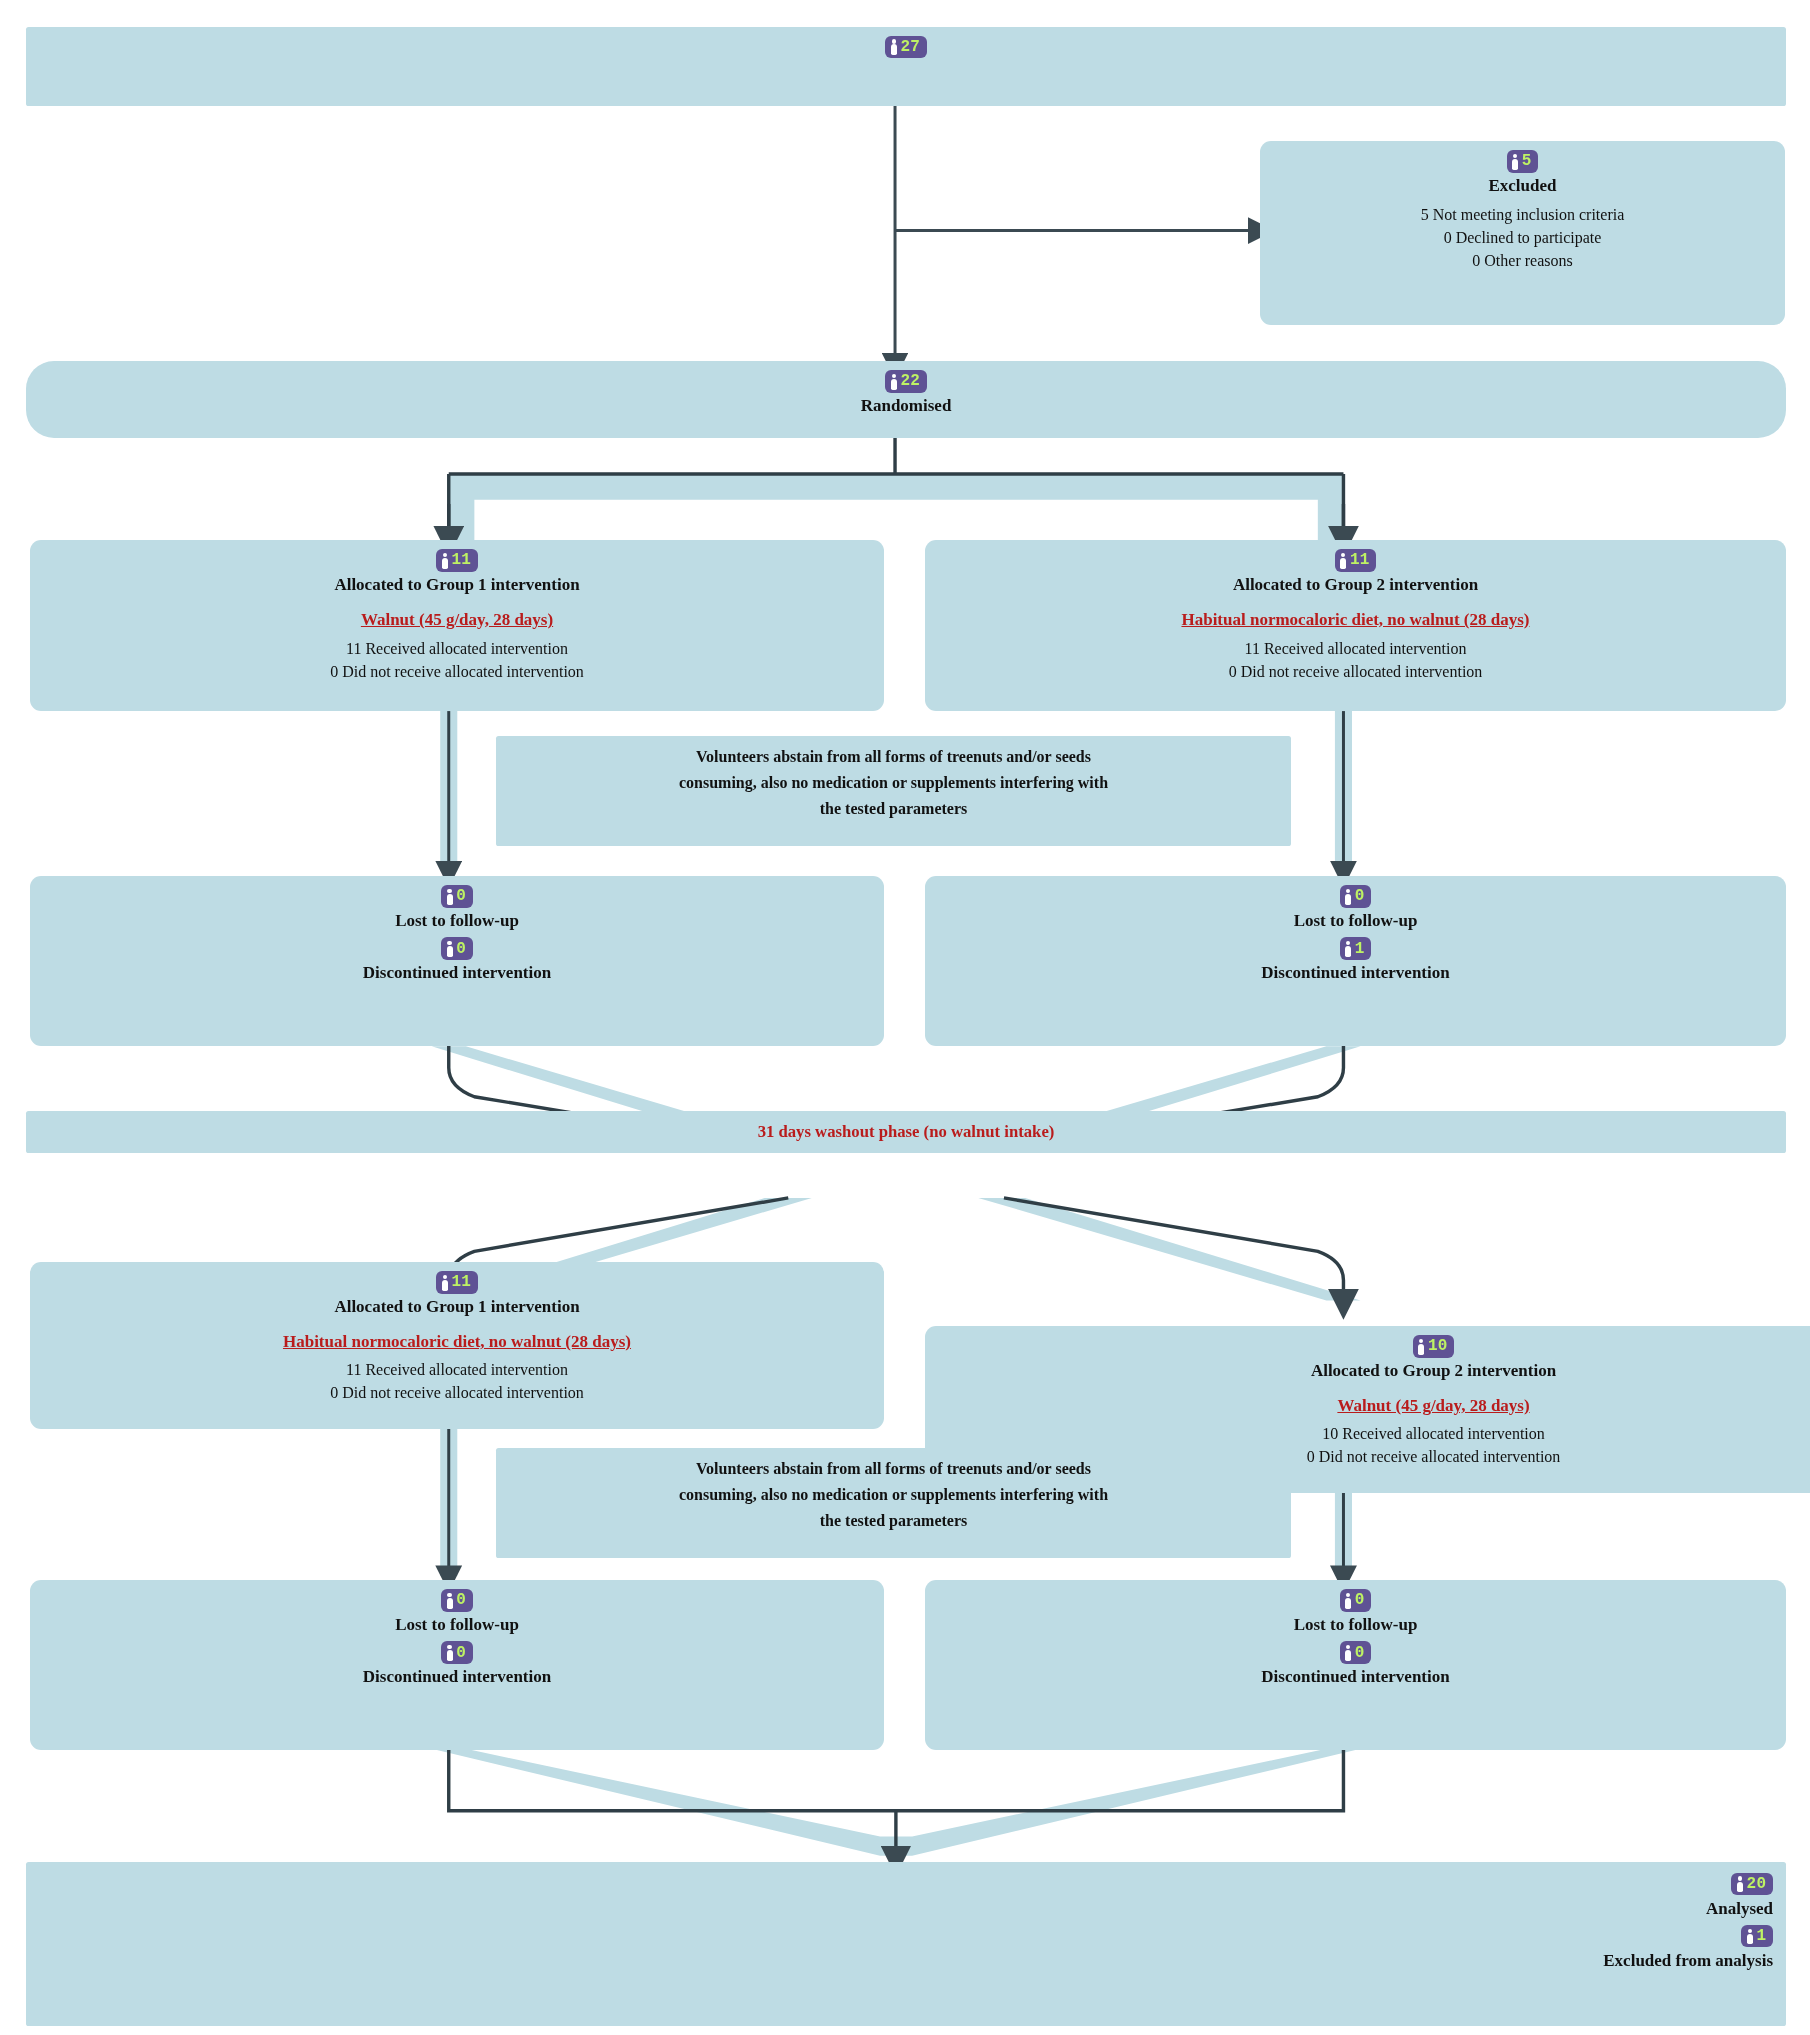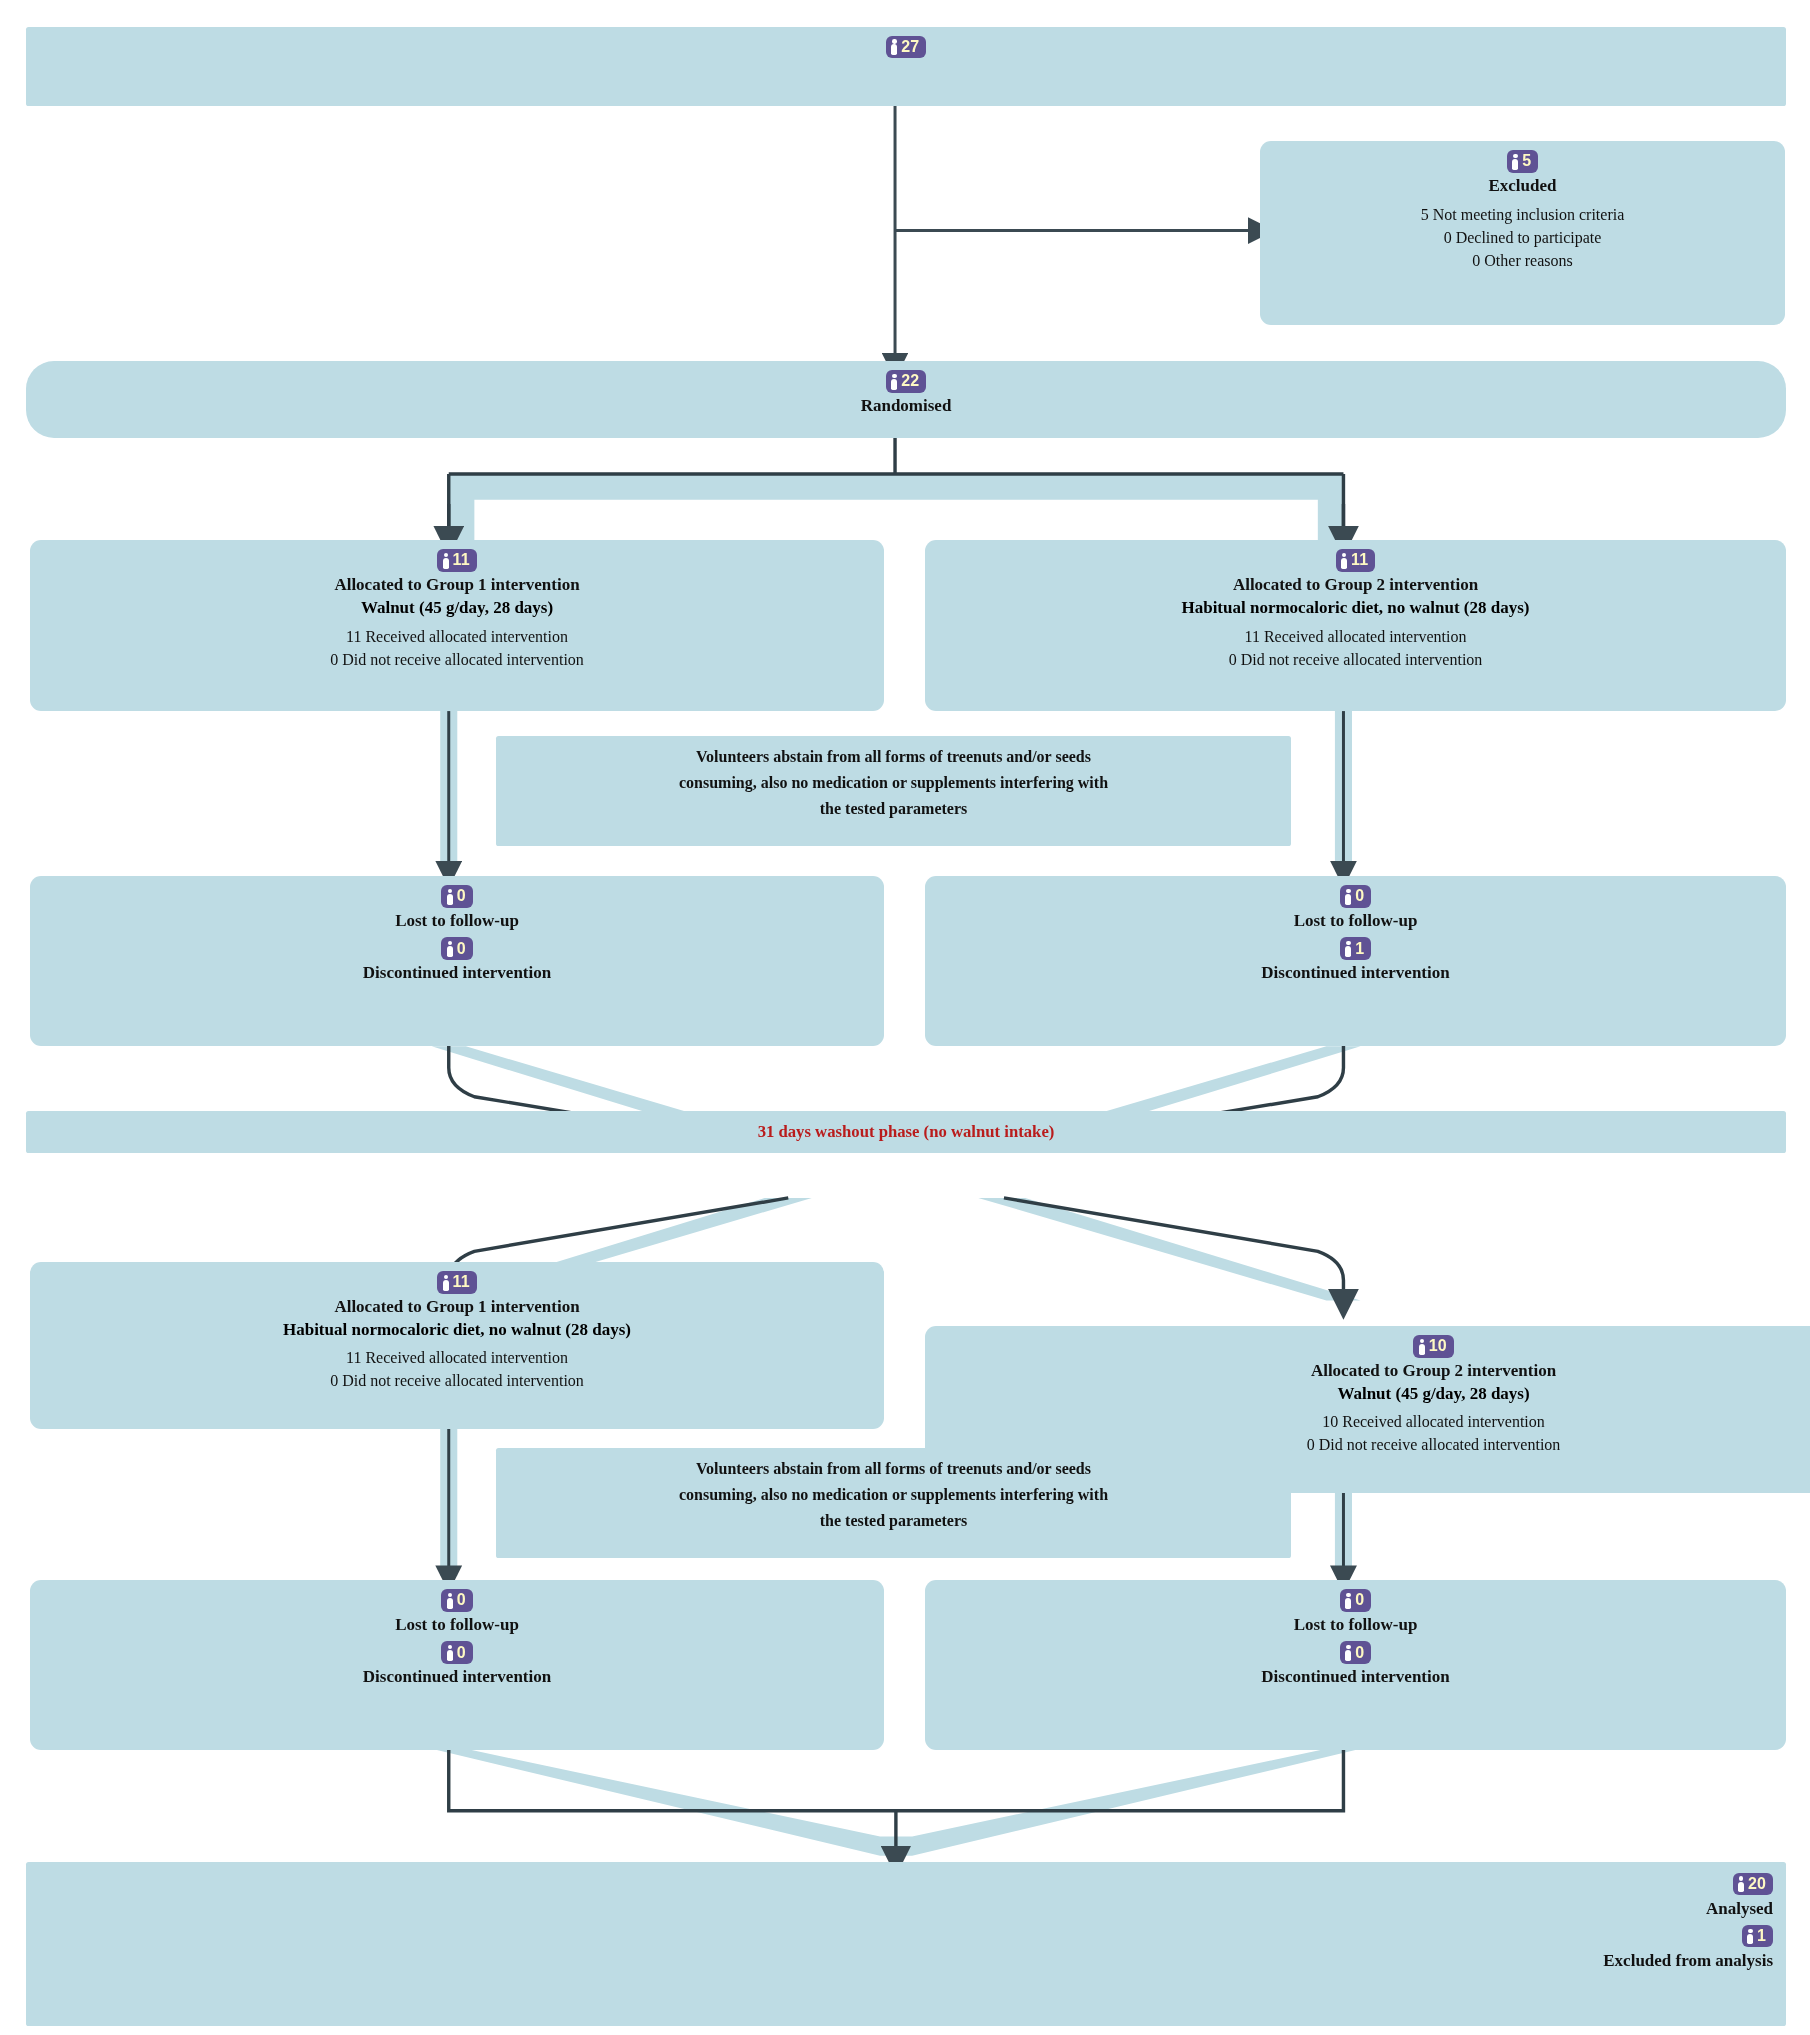--- a/index.html
+++ b/index.html
@@ -68,42 +68,43 @@
   }
   .badge .person::after {
     content: "";
     position: absolute;
     left: 0.4px; top: 6px;
     width: 6px; height: 10.7px;
     background: #ffffff;
     border-radius: 3px 3px 1.7px 1.7px;
   }
   .badge .count {
-    color: #fef9c3;
+    color: #bef264;
     font-size: 16px;
     font-weight: 700;
-    font-family: Liberation Sans, sans-serif;
+    font-family: Liberation Mono, monospace;
     letter-spacing: 0.2px;
   }
 
   .title {
     display: block;
     font-size: 17px;
     font-weight: 700;
     color: #111111;
     line-height: 1.35;
     margin-top: 2.6px;
   }
   .subtitle {
     display: block;
     font-size: 17px;
     font-weight: 700;
-    color: #000000;
+    color: #b91c1c;
     line-height: 1.35;
-    margin-top: 0;
+    margin-top: 12px;
+    text-decoration: underline;
   }
   .bodyline {
     display: block;
     font-size: 16px;
     font-weight: 400;
     color: #111111;
     line-height: 1.42;
     text-align: center;
   }
   .noteline {

